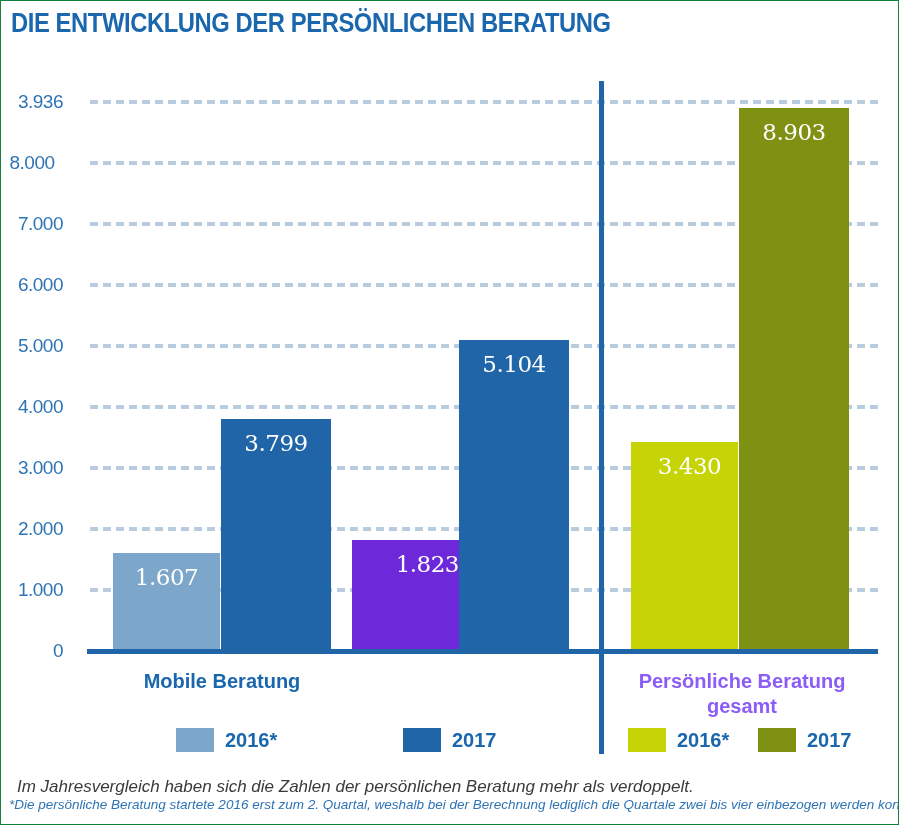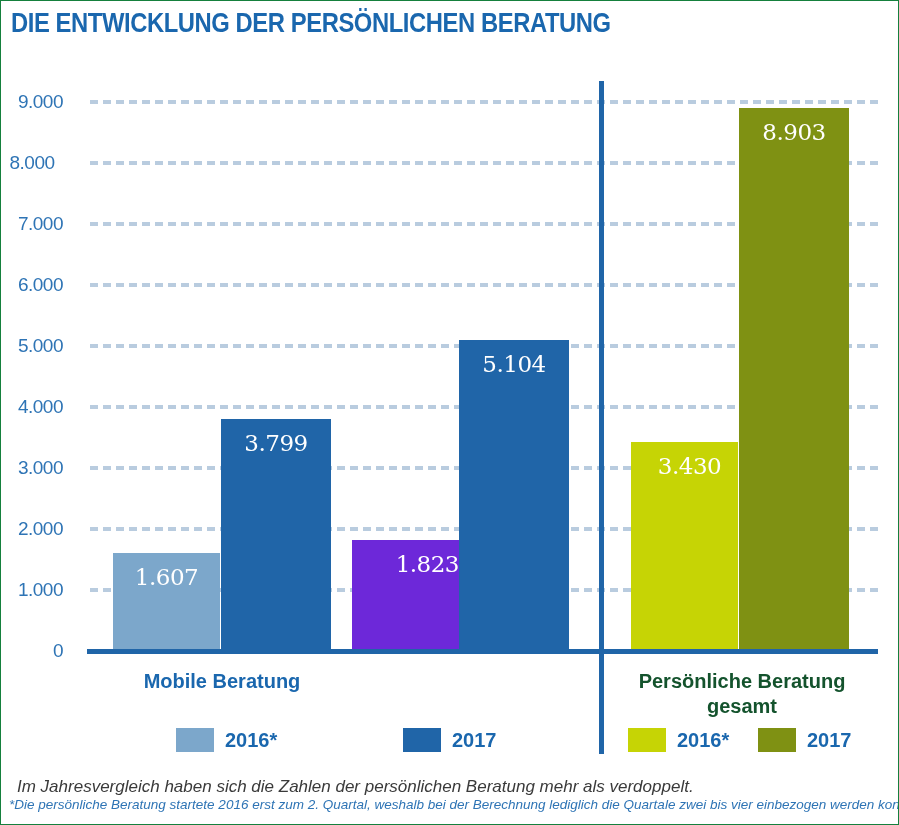--- a/index.html
+++ b/index.html
@@ -68,21 +68,21 @@
       <div class="gridline" style="left: 89px; width: 788px; top: 99px; background: repeating-linear-gradient(90deg, rgb(185, 204, 223) 0px, rgb(185, 204, 223) 8px, transparent 8px, transparent 13px);"></div>
       <div class="ytick" style="top: 636px; color: rgb(46, 116, 181);">0</div>
       <div class="ytick" style="top: 575px; color: rgb(46, 116, 181);">1.000</div>
       <div class="ytick" style="top: 514px; color: rgb(46, 116, 181);">2.000</div>
       <div class="ytick" style="top: 453px; color: rgb(46, 116, 181);">3.000</div>
       <div class="ytick" style="top: 392px; color: rgb(46, 116, 181);">4.000</div>
       <div class="ytick" style="top: 331px; color: rgb(46, 116, 181);">5.000</div>
       <div class="ytick" style="top: 270px; color: rgb(46, 116, 181);">6.000</div>
       <div class="ytick" style="top: 209px; color: rgb(46, 116, 181);">7.000</div>
       <div class="ytick" style="top: 148px; color: rgb(46, 116, 181); text-align: center;">8.000</div>
-      <div class="ytick" style="top: 87px; color: rgb(46, 116, 181);">9.000</div>
+      <div class="ytick" style="top: 87px; color: rgb(46, 116, 181);">3.936</div>
       <div class="bar" style="left: 112px; width: 107px; top: 552px; height: 98px; background: rgb(124, 167, 203);">
         <span class="bar-label" style="color: rgb(255, 255, 255);">1.607</span>
       </div>
       <div class="bar" style="left: 351px; width: 107px; top: 539px; height: 111px; background: #6d28d9; text-align: right;">
         <span class="bar-label" style="color: rgb(255, 255, 255);">1.823</span>
       </div>
       <div class="bar" style="left: 630px; width: 107px; top: 441px; height: 209px; background: rgb(198, 212, 5);">
         <span class="bar-label" style="color: rgb(255, 255, 255); padding-left: 10px;">3.430</span>
       </div>
       <div class="bar" style="left: 220px; width: 110px; top: 418px; height: 232px; background: rgb(32, 101, 168);">
@@ -90,21 +90,21 @@
       </div>
       <div class="bar" style="left: 458px; width: 110px; top: 339px; height: 311px; background: rgb(32, 101, 168);">
         <span class="bar-label" style="color: rgb(255, 255, 255);">5.104</span>
       </div>
       <div class="bar" style="left: 738px; width: 110px; top: 107px; height: 543px; background: rgb(127, 145, 19);">
         <span class="bar-label" style="color: rgb(255, 255, 255);">8.903</span>
       </div>
       <div class="divider" id="divider" style="background: rgb(32, 101, 168);"></div>
       <div class="baseline" id="baseline" style="background: rgb(32, 101, 168);"></div>
       <div class="cat-label" style="left: 101px; width: 240px; color: rgb(26, 103, 174);">Mobile Beratung</div>
-      <div class="cat-label" style="left: 616px; width: 250px; color: #14532d;">Persönliche Beratung gesamt</div>
+      <div class="cat-label" style="left: 616px; width: 250px; color: #8b5cf6;">Persönliche Beratung gesamt</div>
       <div class="legend-item" style="left: 175px;">
         <span class="swatch" style="background: rgb(124, 167, 203);"></span>
         <span class="legend-label" style="color: rgb(26, 103, 174);">2016*</span>
       </div>
       <div class="legend-item" style="left: 402px;">
         <span class="swatch" style="background: rgb(32, 101, 168);"></span>
         <span class="legend-label" style="color: rgb(26, 103, 174);">2017</span>
       </div>
       <div class="legend-item" style="left: 627px;">
         <span class="swatch" style="background: rgb(198, 212, 5);"></span>

